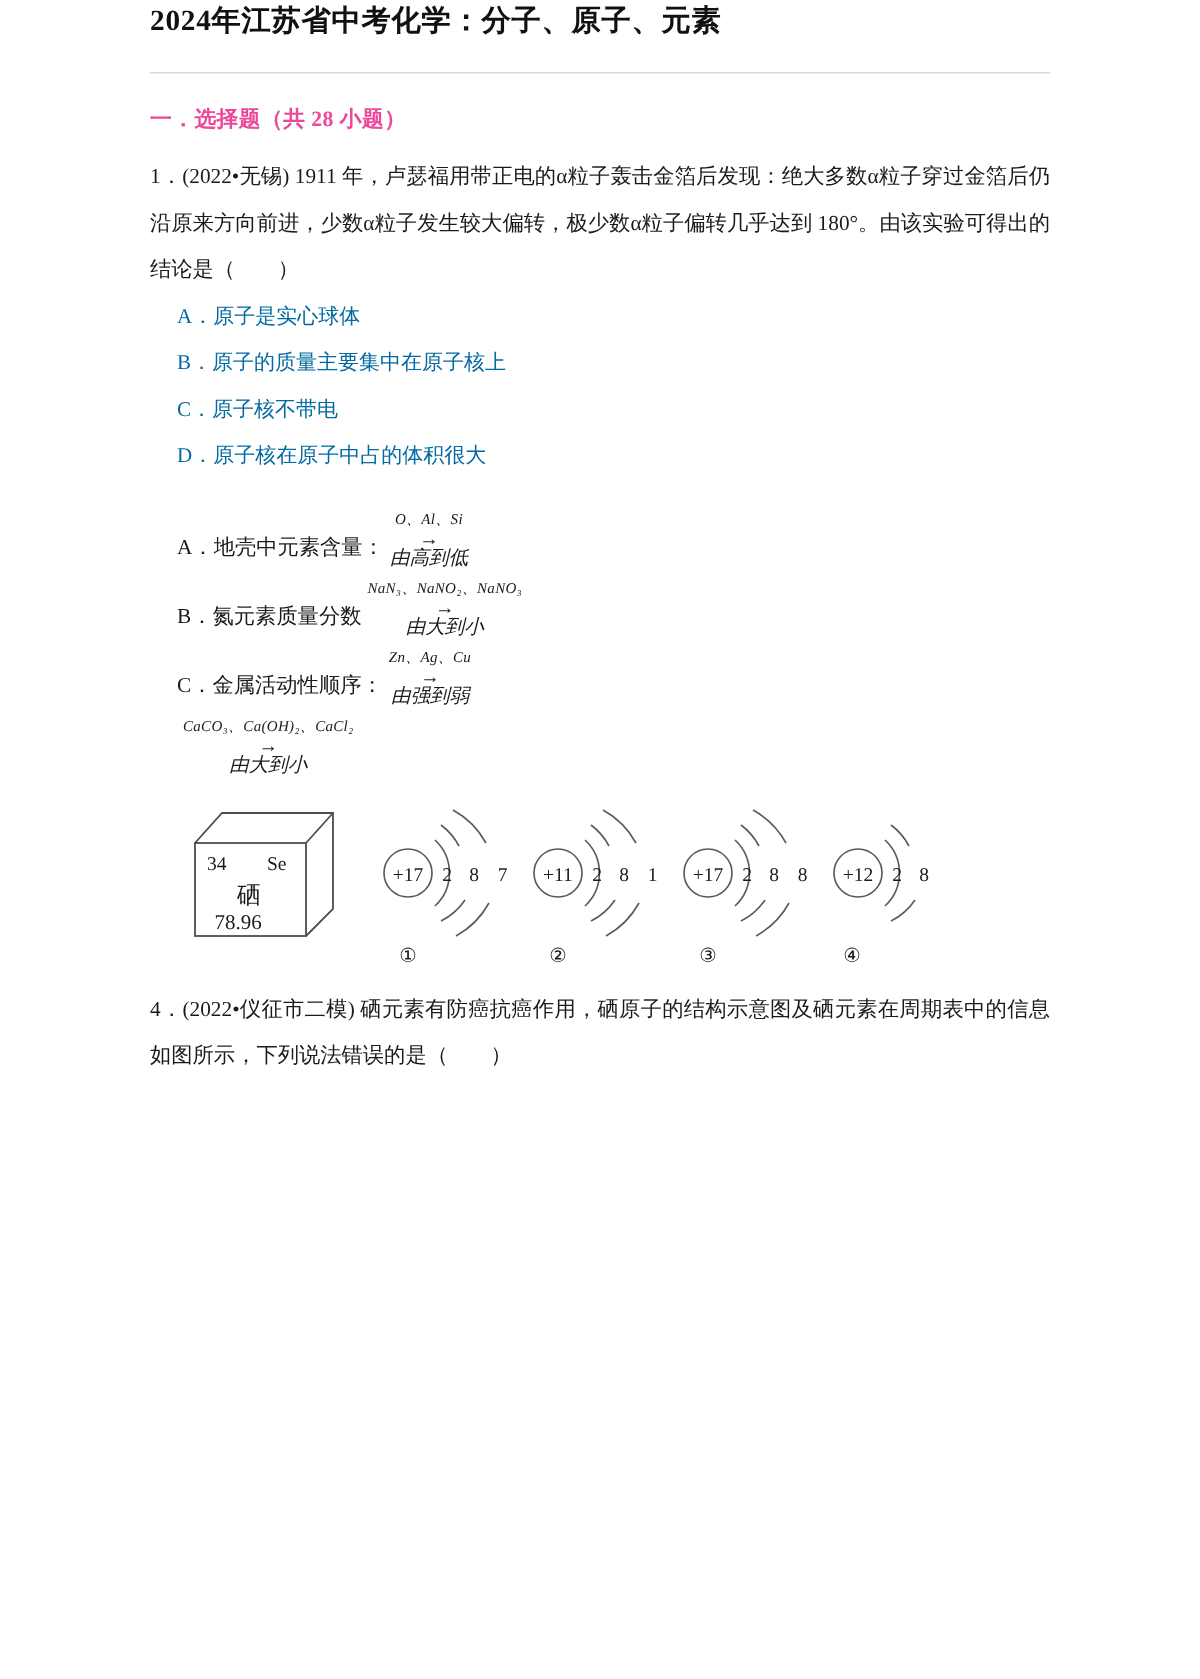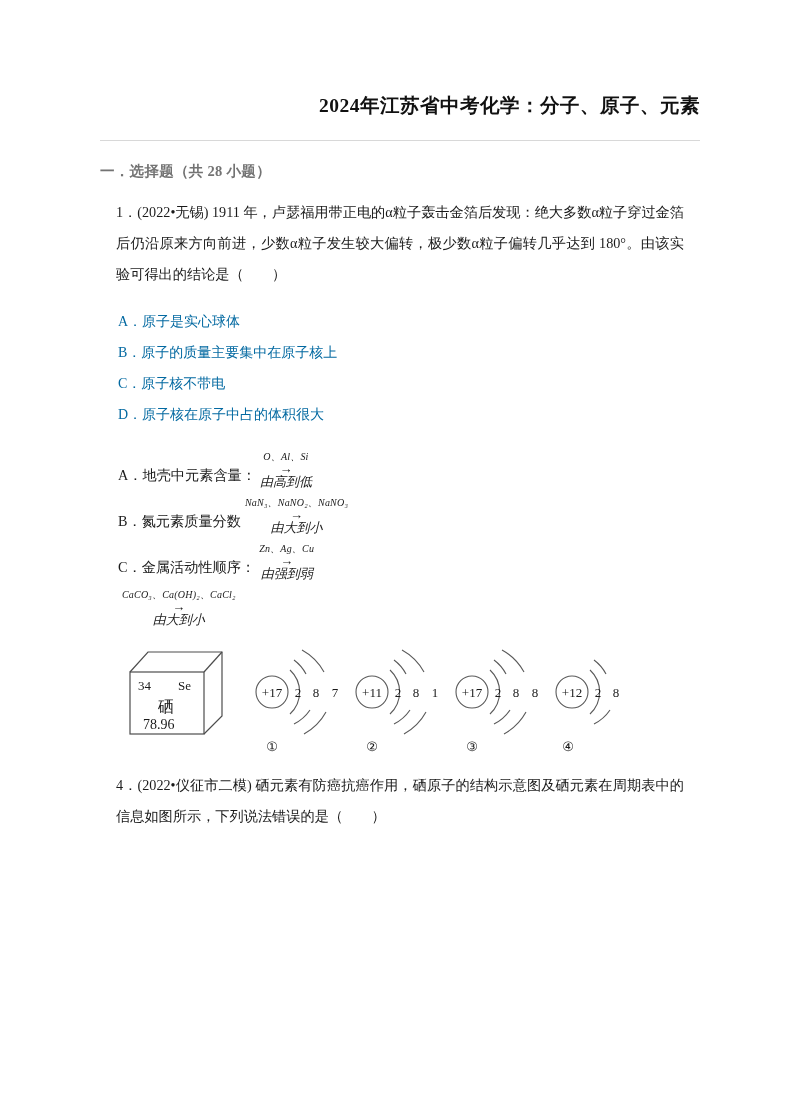--- a/index.html
+++ b/index.html
@@ -22,50 +22,49 @@
     height: 1119px;
     background: #fff;
   }
   .content {
     position: absolute;
     left: 100px;
     top: 0;
     width: 600px;
   }
   .doc-title {
-    text-align: right;
+    text-align: left;
     font-size: 19.5px;
     font-weight: bold;
     letter-spacing: 0.5px;
     margin: 0;
-    padding-top: 92px;
     color: #111;
   }
   .rule {
     margin-top: 21px;
     border: 0;
     border-top: 1px solid #d8d8d8;
     height: 0;
   }
   .section-head {
     font-size: 14.5px;
     font-weight: bold;
     margin-top: 21px;
-    color: #737373;
+    color: #ec4899;
     letter-spacing: 0.3px;
   }
   .question {
     font-size: 14.2px;
     line-height: 31px;
     margin-top: 14px;
     text-align: justify;
     color: #1a1a1a;
   }
   .q-stem {
-    margin: 16px;
+    margin: 0;
   }
   .options {
     margin-top: 0;
   }
   .opt {
     font-size: 14px;
     line-height: 31px;
     padding-left: 18px;
     color: #0369a1;
     white-space: nowrap;

